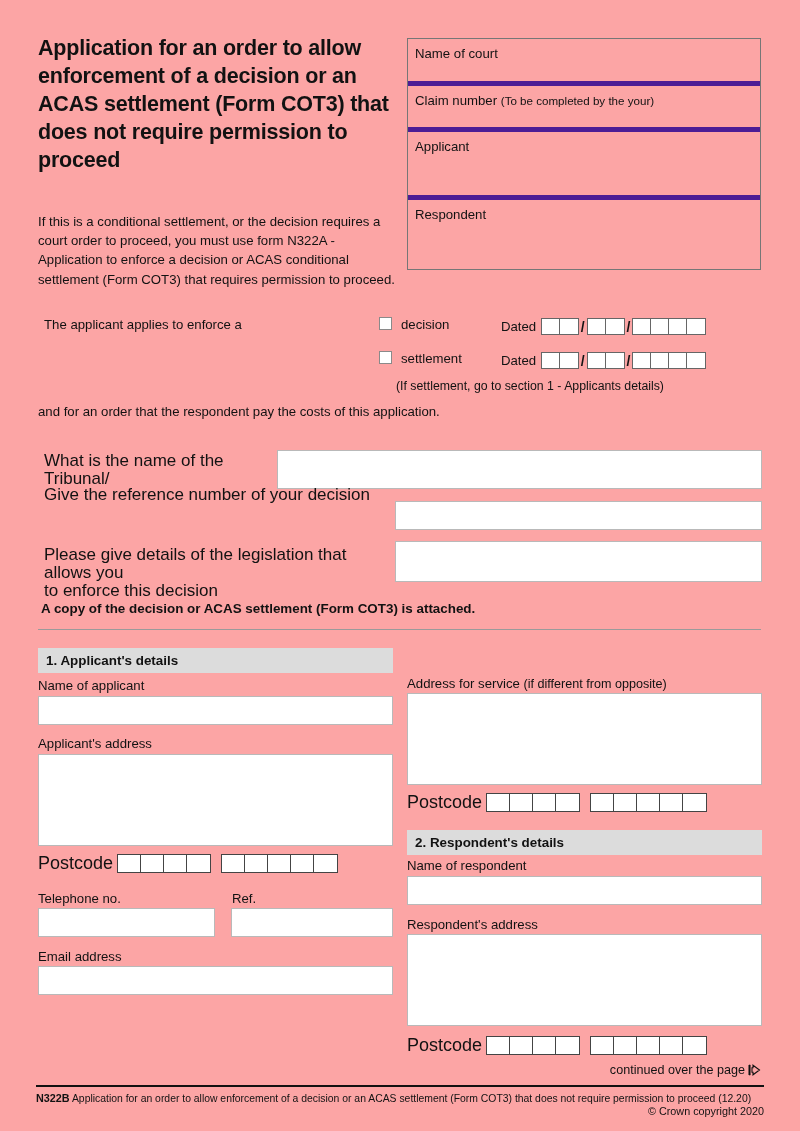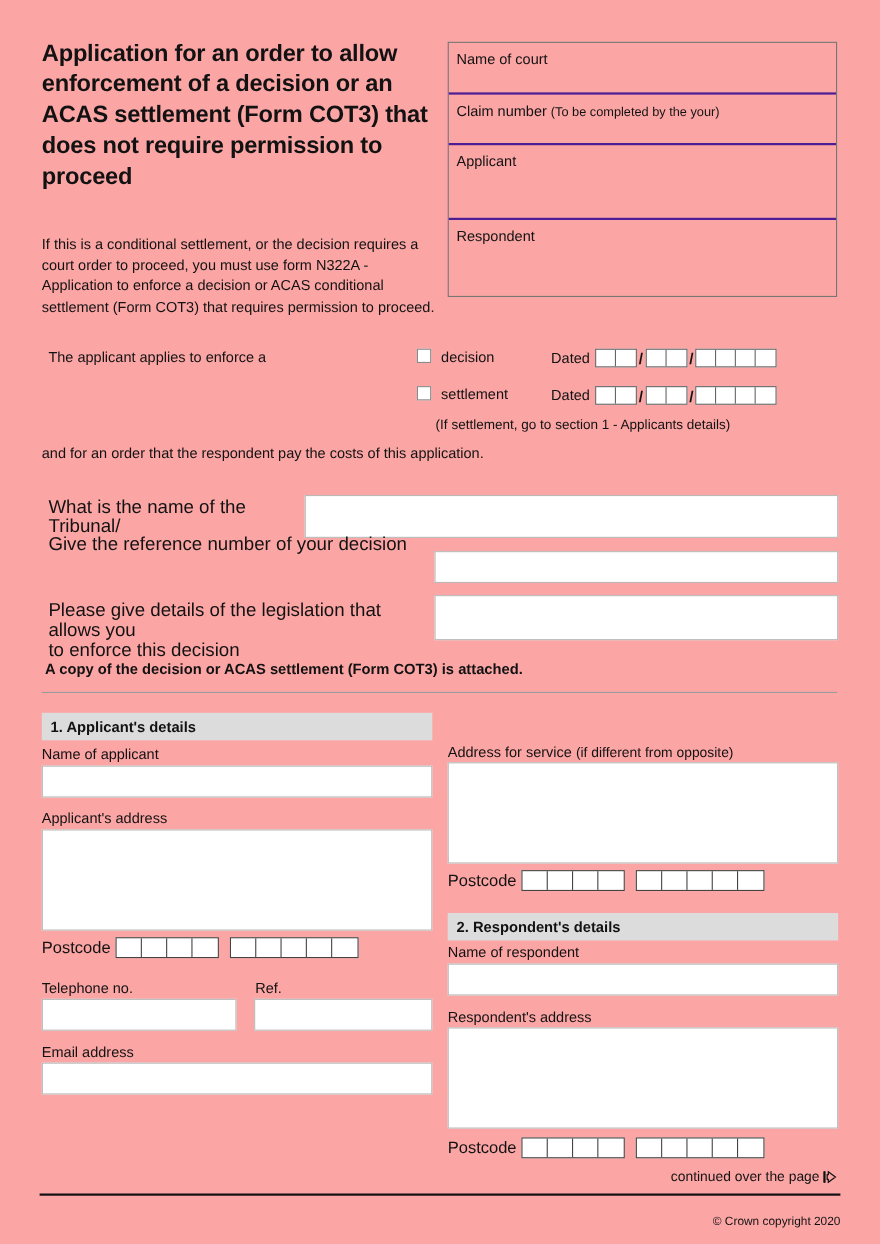--- a/index.html
+++ b/index.html
@@ -51,21 +51,21 @@
   #courtbox {
     left: 407px;
     top: 38px;
     width: 354px;
     height: 232px;
     border: 1px solid #767676;
     box-sizing: border-box;
   }
   .courtrow {
     box-sizing: border-box;
-    border-bottom: 2px solid #4c1d95;
+    border-bottom: 5px solid #4c1d95;
     padding: 7px 0 0 7px;
     font-size: 13.2px;
     color: #121212;
   }
   .courtrow:last-child { border-bottom: none; }
   .courtrow .sub {
     font-size: 11.6px;
   }
 
   
@@ -150,21 +150,21 @@
     padding: 5px 0 5px 8px;
     box-sizing: border-box;
   }
 
   .flabel {
     font-size: 13.2px;
   }
   .flabel .sub { font-size: 12.6px; }
 
   
-  .postcode-wrap { font-size: 15px; }
+  .postcode-wrap { font-size: 18px; }
   .pc-label {
     display: inline-block;
     vertical-align: middle;
     margin-right: 4px;
   }
   .pc-grp {
     display: inline-block;
     vertical-align: middle;
     border: 1px solid #444;
     box-sizing: border-box;
@@ -322,16 +322,20 @@
 
   <div class="abs" id="continued">
     <span>continued over the page</span><span id="arrow-icon"><svg width="14" height="12" viewBox="0 0 14 12" aria-hidden="true">
           <path d="M1 1 L1 11 M1 1 L2.2 1 L2.2 11 L1 11 Z" fill="#111" stroke="#111" stroke-width="0.6"></path>
           <path d="M5 1.2 L11.5 6 L5 10.8 L5 8.2 L4 8.2 L4 3.8 L5 3.8 Z" fill="none" stroke="#111" stroke-width="1.1"></path>
         </svg></span>
   </div>
 
   <div class="abs" id="rule2"></div>
 
+  <div class="abs" id="footline">
+    <span class="code">N322B</span>
+    <span>Application for an order to allow enforcement of a decision or an ACAS settlement (Form COT3) that does not require permission to proceed (12.20)</span>
+  </div>
 
   <div class="abs" id="copyright">© Crown copyright 2020</div>
 
 </div>
 
 </body></html>

